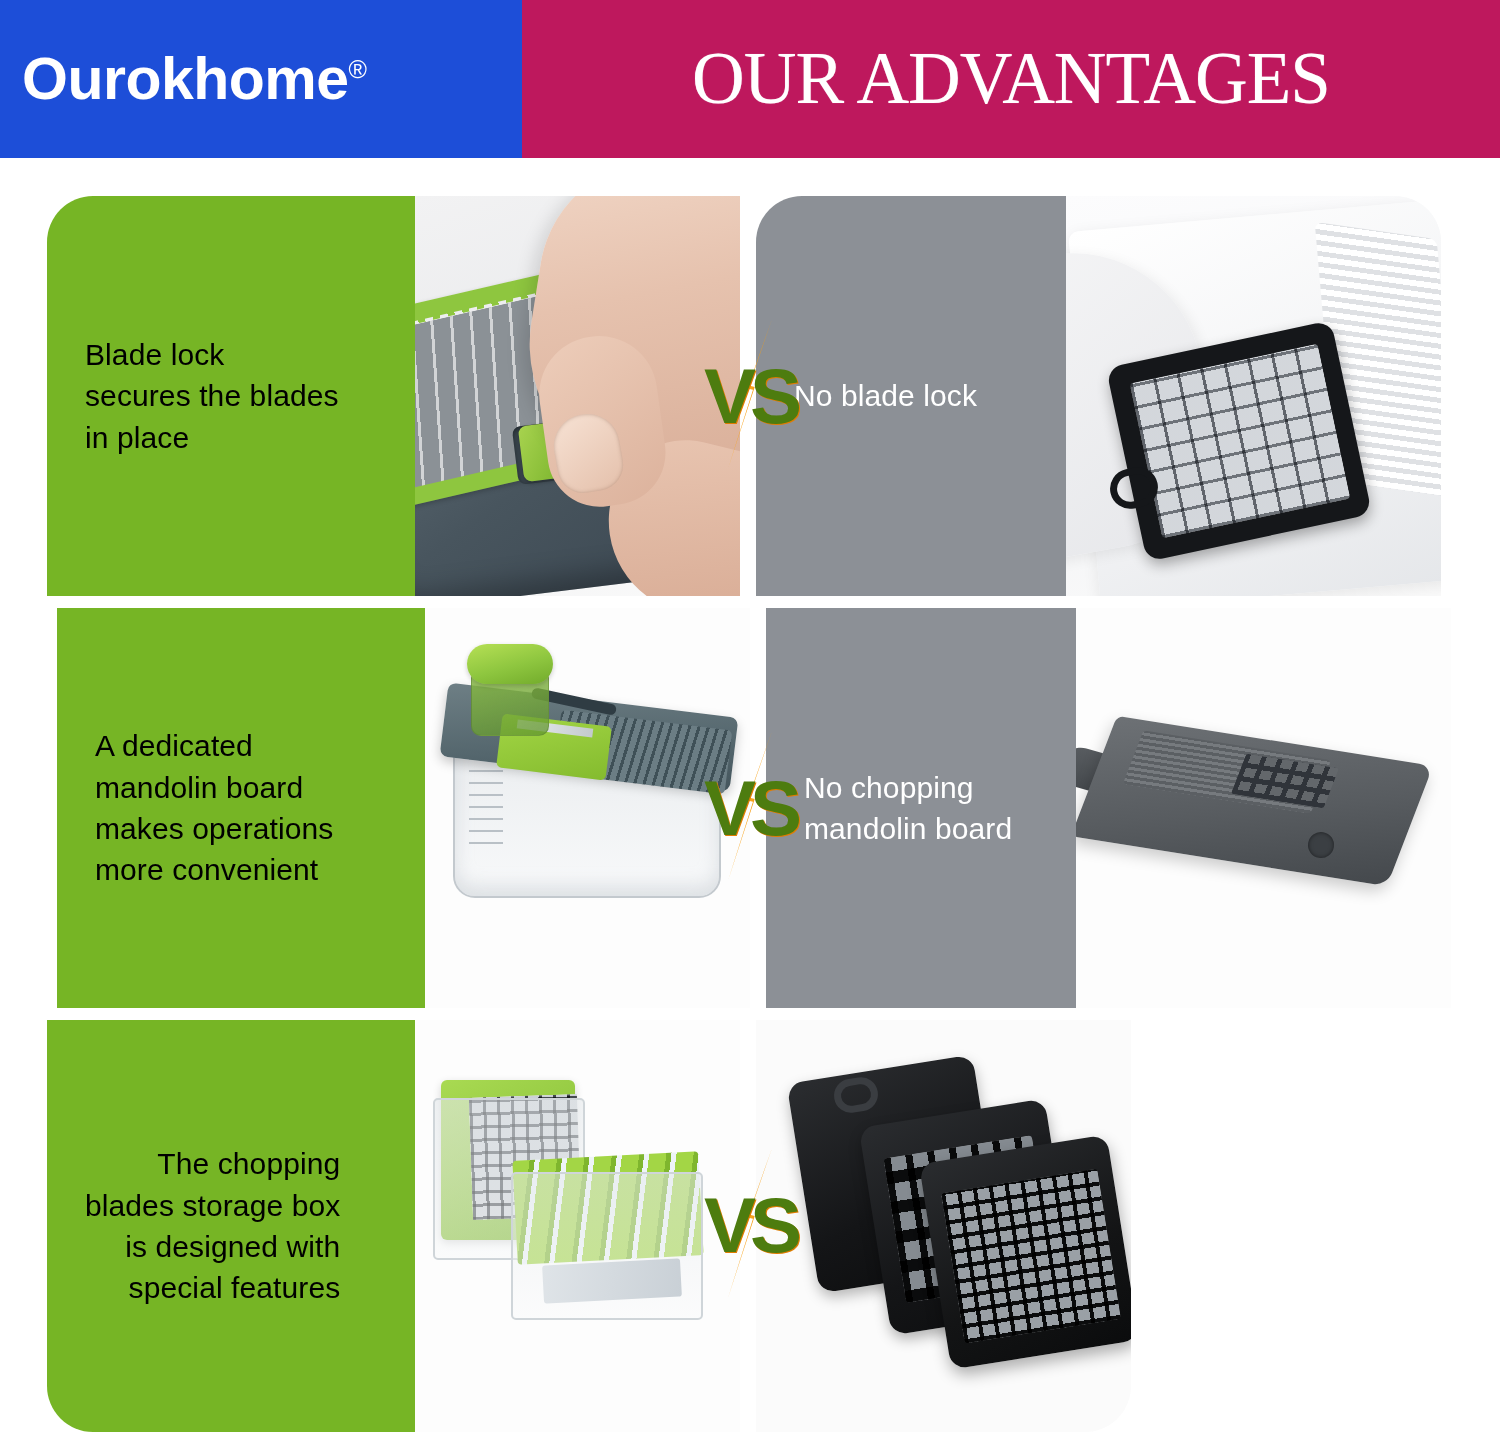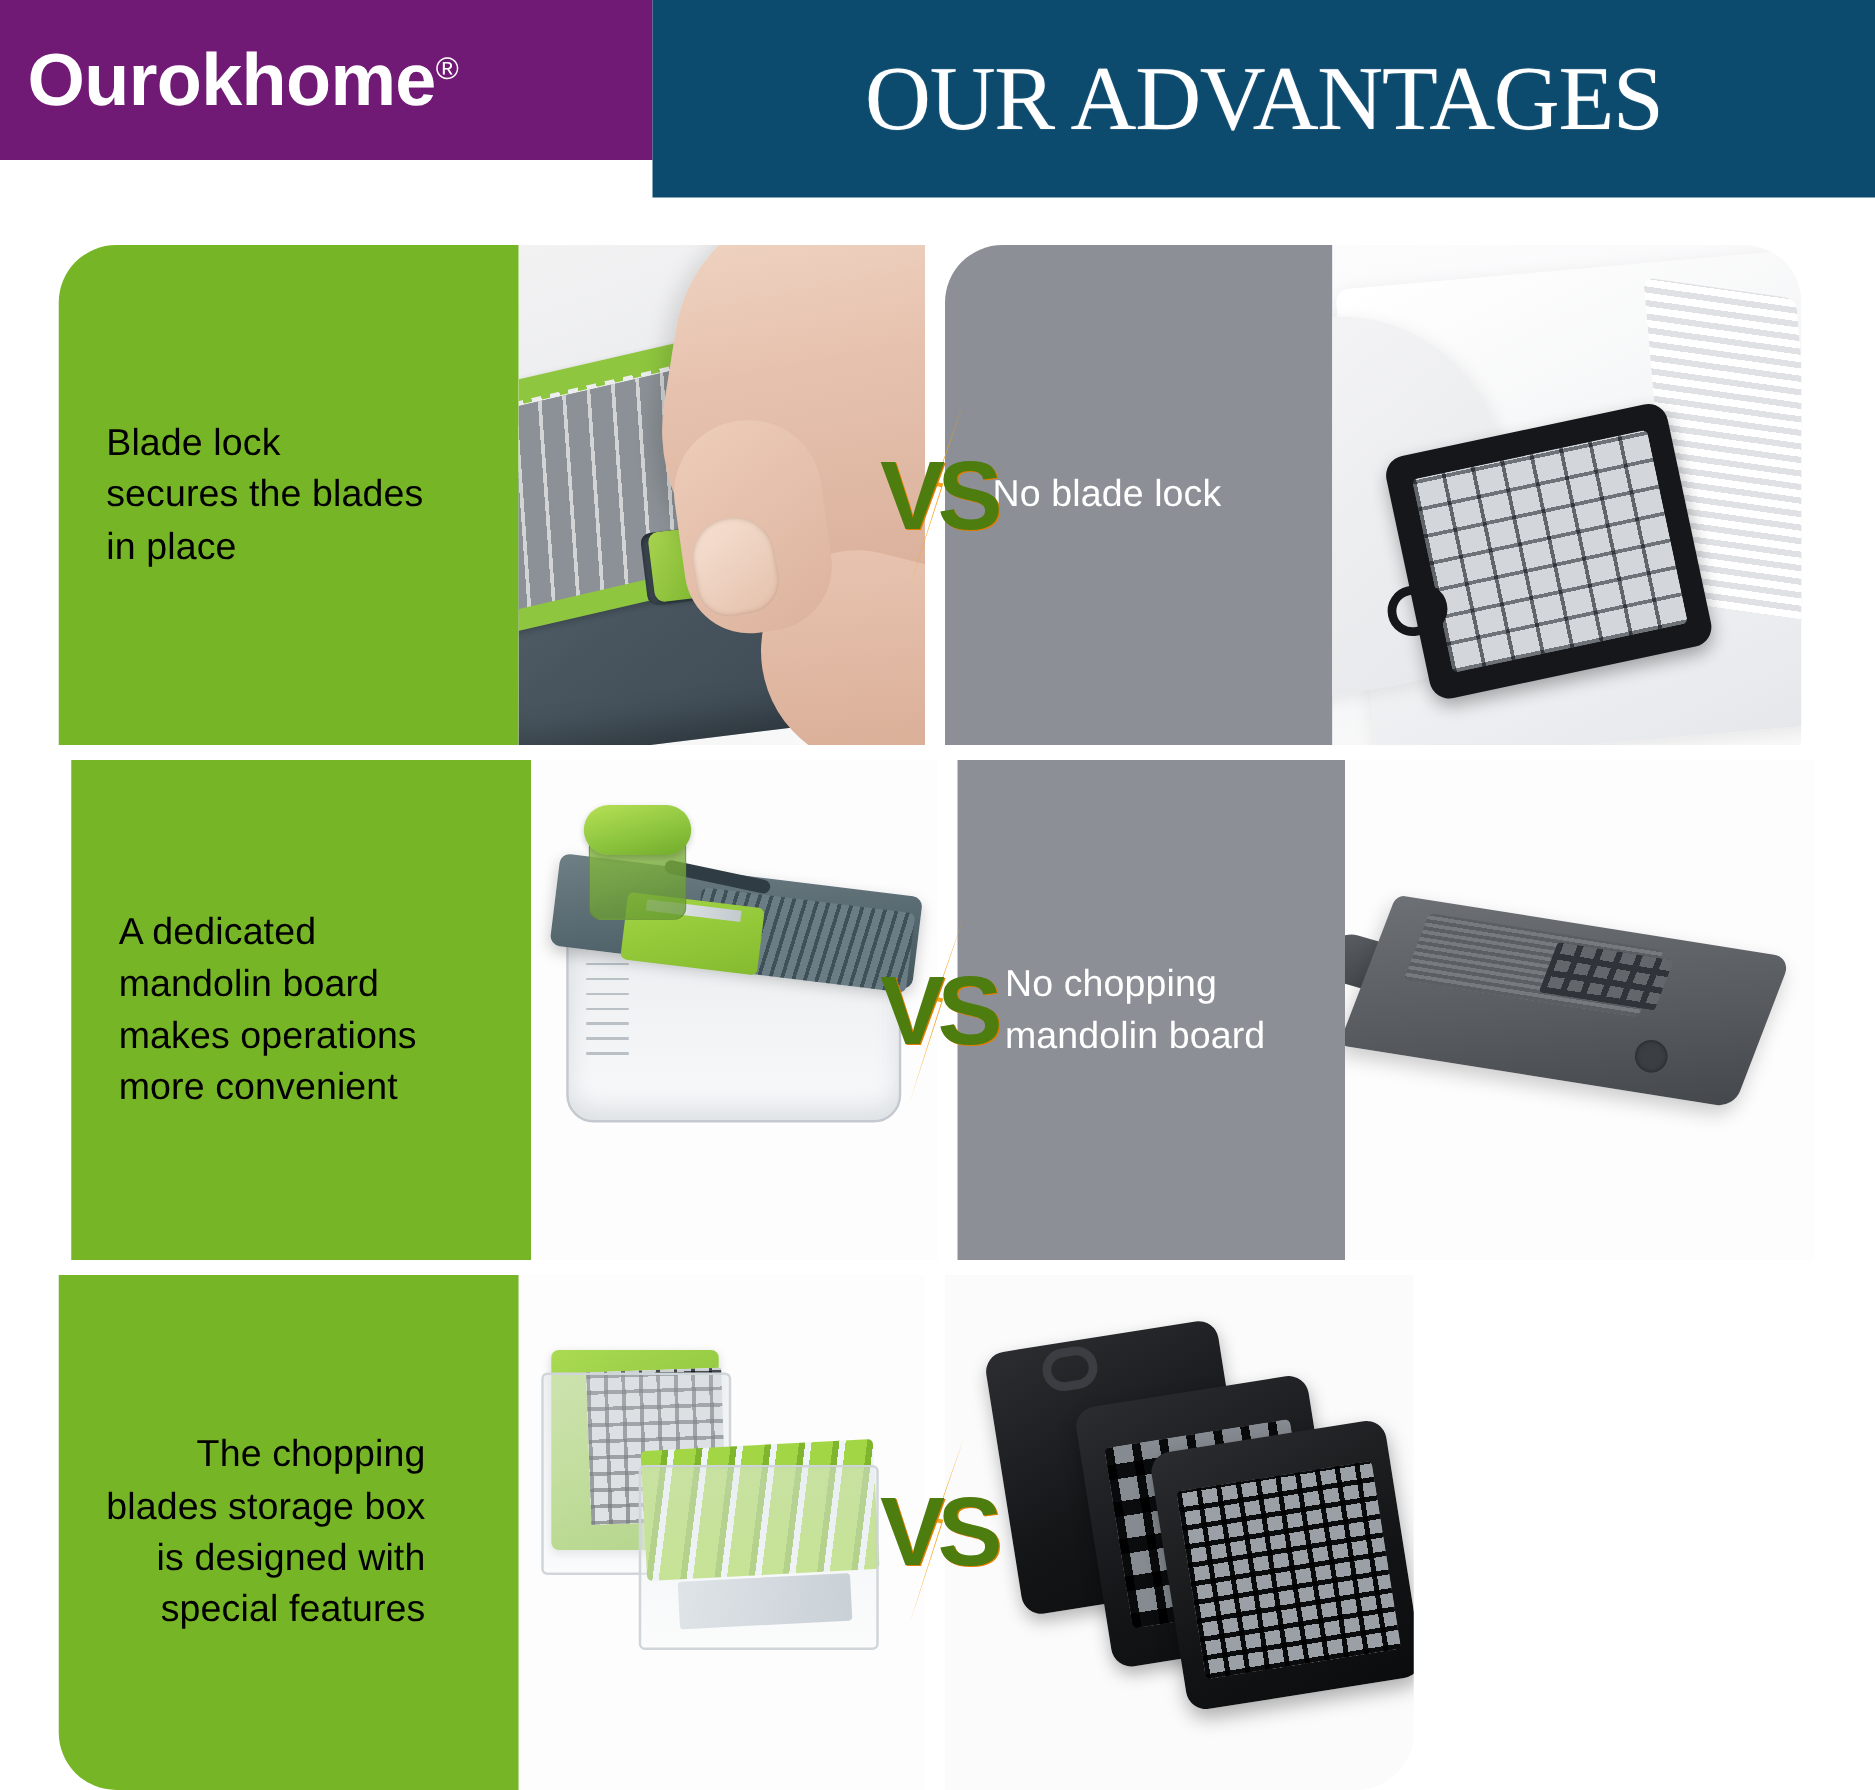--- a/index.html
+++ b/index.html
@@ -6,30 +6,30 @@
   html, body { width:1500px; height:1432px; overflow:hidden; }
   body {
     background:#ffffff;
     font-family:"Liberation Sans", sans-serif;
     position:relative;
   }
 
   
   .header { position:absolute; left:0; top:0; width:1500px; height:158px; display:flex; }
   .brand-block {
-    width:522px; height:128px; background:#701a75;
+    width:522px; height:158px; background:#1d4ed8;
     display:flex; align-items:center; padding-left:22px;
   }
   .brand-text {
     color:#ffffff; font-size:59px; font-weight:bold; letter-spacing:-0.5px;
     line-height:1; white-space:nowrap; position:relative;
   }
   .brand-reg { font-size:25px; vertical-align:super; font-weight:normal; }
   .title-block {
-    width:978px; height:158px; background:#0c4a6e;
+    width:978px; height:158px; background:#be185d;
     display:flex; align-items:center; justify-content:center;
   }
   .title-text {
     color:#ffffff; font-family:"Liberation Serif", serif;
     font-size:73px; letter-spacing:-1px; white-space:nowrap;
     text-shadow:0 0 1px rgba(255,255,255,0.45);
   }
 
   
   .grid { position:absolute; left:0; top:158px; width:1500px; height:1274px; }

